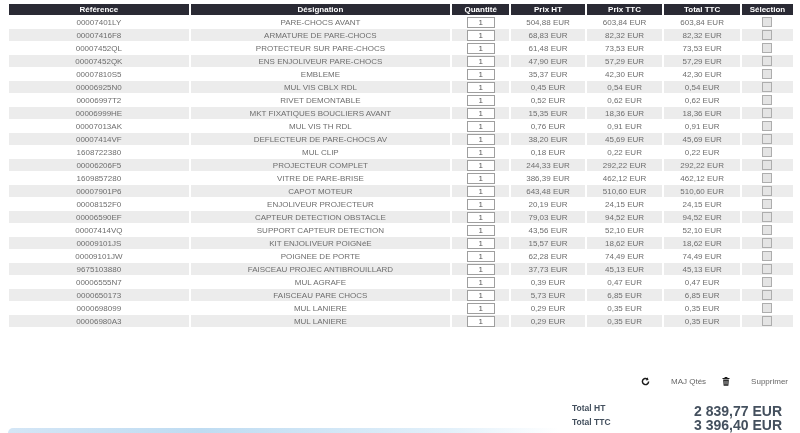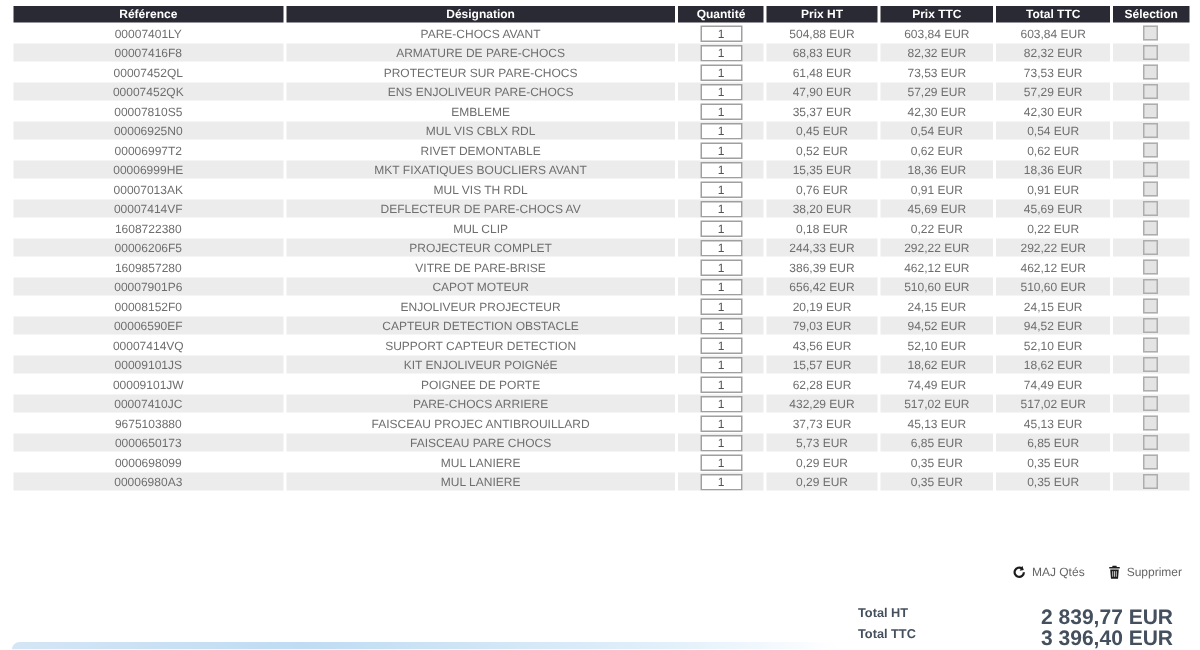--- a/index.html
+++ b/index.html
@@ -26,21 +26,21 @@
     font-family:"Liberation Sans",sans-serif;display:inline-block;
   }
   span.cb{
     display:inline-block;width:8px;height:8px;background:#e4e4e4;
     border:1px solid #adadad;vertical-align:middle;
   }
   .actions{
     position:absolute;top:377px;right:12px;display:flex;gap:16px;
     align-items:center;font-size:8px;color:#666;
   }
-  .action{display:flex;align-items:center;gap:4px;cursor:pointer;text-align:center;}
+  .action{display:flex;align-items:center;gap:21px;cursor:pointer;text-align:center;}
   .totals-row{position:relative;height:14px;}
   .totals{position:absolute;top:403px;left:0;width:100%;}
   .tlabel{
     position:absolute;left:528px;font-weight:bold;font-size:8.5px;color:#44505e;margin-left:44px;
   }
   .tvalue{
     position:absolute;right:18px;font-weight:bold;font-size:14px;color:#44505e;
   }
   .bottom-bar{
     position:absolute;left:8px;bottom:0;width:552px;height:5px;
@@ -187,21 +187,21 @@
         <td><input type="text" class="qty" value="1" style=""></td>
         <td>386,39 EUR</td>
         <td>462,12 EUR</td>
         <td>462,12 EUR</td>
         <td><span class="cb"></span></td>
       </tr>
       <tr>
         <td>00007901P6</td>
         <td>CAPOT MOTEUR</td>
         <td><input type="text" class="qty" value="1" style=""></td>
-        <td>656,42 EUR</td>
+        <td>643,48 EUR</td>
         <td>510,60 EUR</td>
         <td>510,60 EUR</td>
         <td><span class="cb"></span></td>
       </tr>
       <tr>
         <td>00008152F0</td>
         <td>ENJOLIVEUR PROJECTEUR</td>
         <td><input type="text" class="qty" value="1" style=""></td>
         <td>20,19 EUR</td>
         <td>24,15 EUR</td>
@@ -238,35 +238,35 @@
       <tr>
         <td>00009101JW</td>
         <td>POIGNEE DE PORTE</td>
         <td><input type="text" class="qty" value="1" style=""></td>
         <td>62,28 EUR</td>
         <td>74,49 EUR</td>
         <td>74,49 EUR</td>
         <td><span class="cb"></span></td>
       </tr>
       <tr>
-        <td>00007410JC</td>
-        <td>PARE-CHOCS ARRIERE</td>
-        <td><input type="text" class="qty" value="1" style=""></td>
-        <td>432,29 EUR</td>
-        <td>517,02 EUR</td>
-        <td>517,02 EUR</td>
-        <td><span class="cb"></span></td>
-      </tr>
-      <tr>
         <td>9675103880</td>
         <td>FAISCEAU PROJEC ANTIBROUILLARD</td>
         <td><input type="text" class="qty" value="1" style=""></td>
         <td>37,73 EUR</td>
         <td>45,13 EUR</td>
         <td>45,13 EUR</td>
+        <td><span class="cb"></span></td>
+      </tr>
+      <tr>
+        <td>00006555N7</td>
+        <td>MUL AGRAFE</td>
+        <td><input type="text" class="qty" value="1" style=""></td>
+        <td>0,39 EUR</td>
+        <td>0,47 EUR</td>
+        <td>0,47 EUR</td>
         <td><span class="cb"></span></td>
       </tr>
       <tr>
         <td>0000650173</td>
         <td>FAISCEAU PARE CHOCS</td>
         <td><input type="text" class="qty" value="1" style=""></td>
         <td>5,73 EUR</td>
         <td>6,85 EUR</td>
         <td>6,85 EUR</td>
         <td><span class="cb"></span></td>

